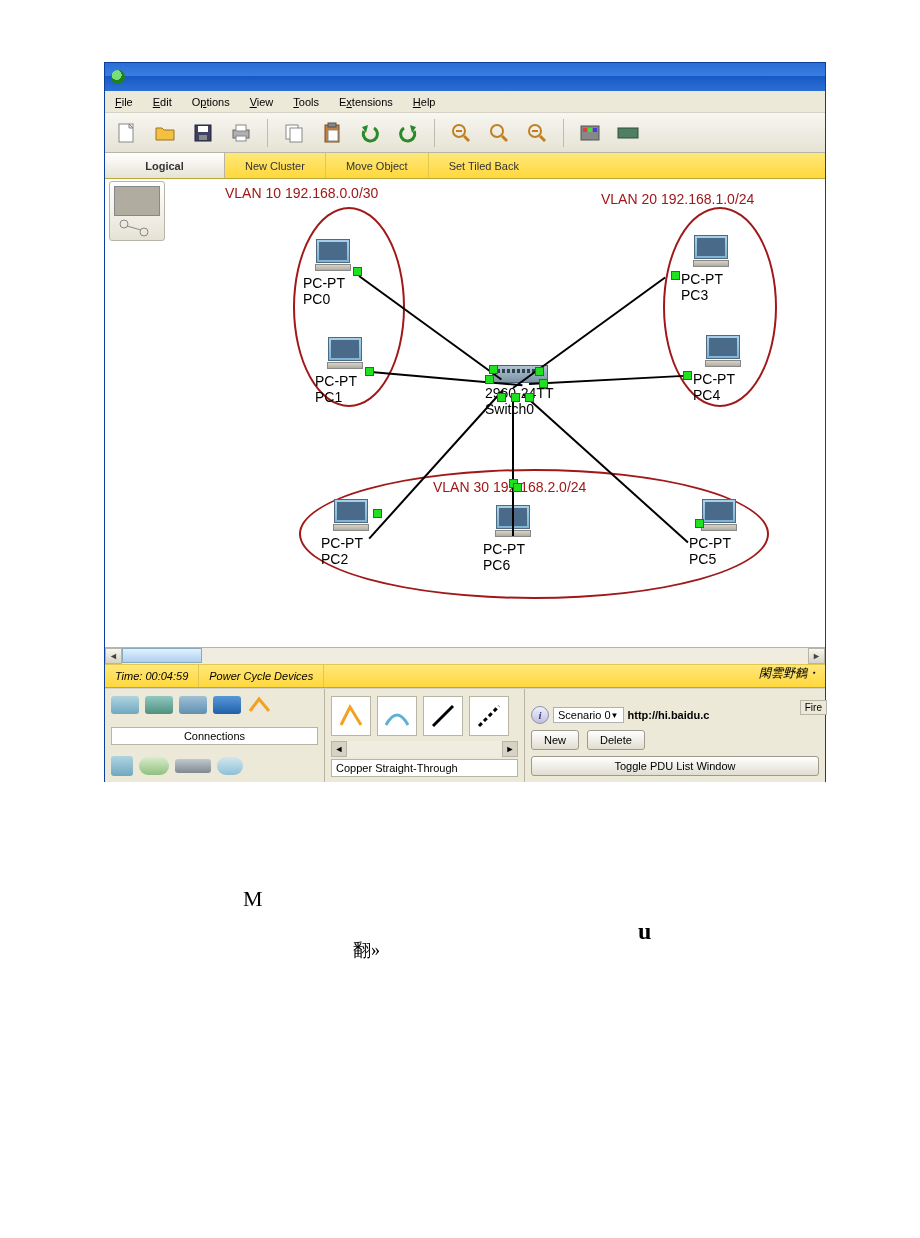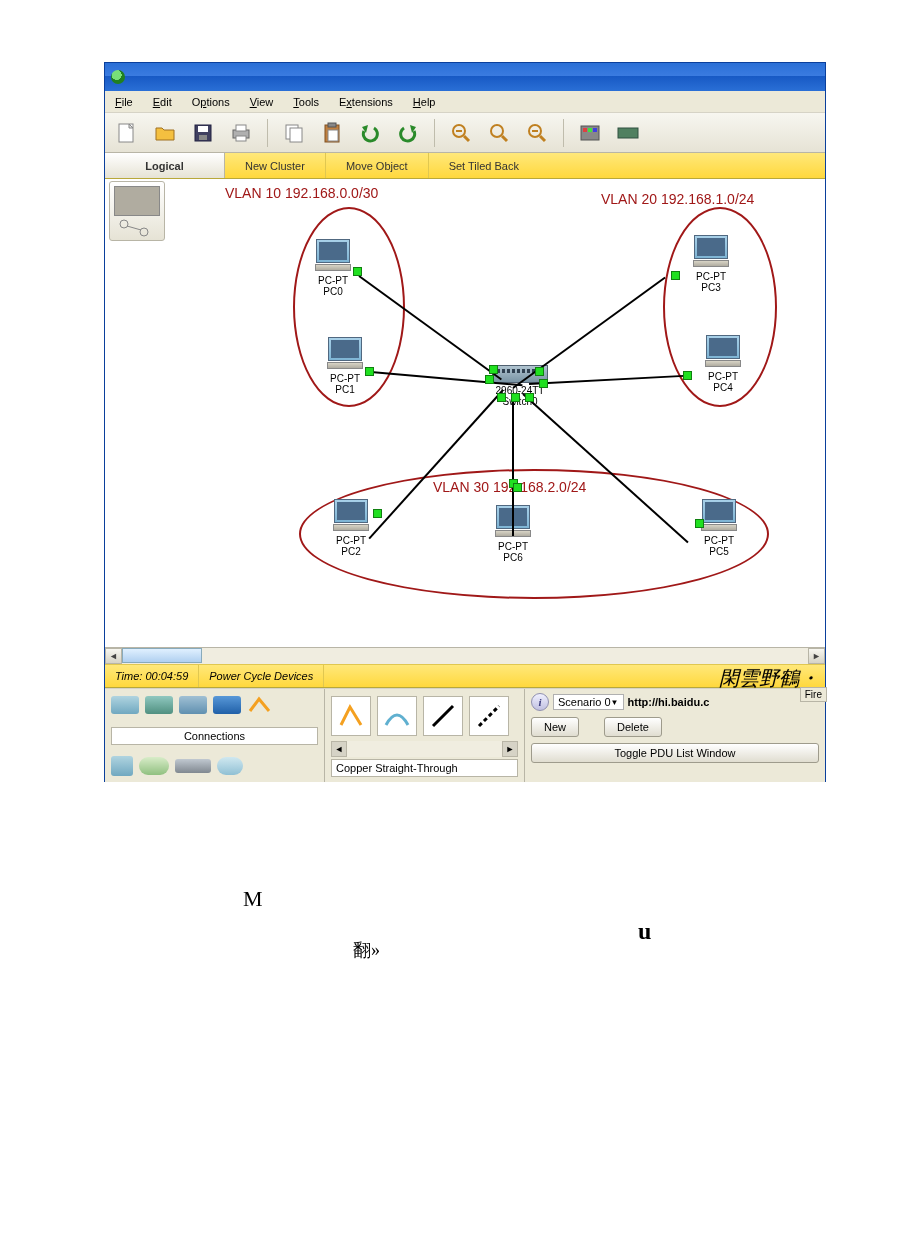--- a/index.html
+++ b/index.html
@@ -123,22 +123,22 @@
   }
   .vlan-label {
     position:absolute;
     font-size: 14px;
     color: #a01818;
     white-space: nowrap;
   }
   .device {
     position:absolute;
     width: 60px;
-    text-align:center;
-    font-size: 10px;
+    text-align:left;
+    font-size: 14px;
     color:#000;
   }
   .pc-icon {
     width:40px; height:34px;
     margin:0 auto 2px;
     position:relative;
   }
   .pc-icon .monitor {
     width:34px; height:24px;
     background: linear-gradient(to bottom,#a8d0e8,#7eb4d4);
@@ -219,21 +219,21 @@
   }
   .status-bar .cell {
     display:flex; align-items:center;
     padding:0 10px;
     border-right:1px solid #e0c750;
     font-style:italic;
   }
   .status-bar .spacer { flex:1; }
   .status-bar .cn-text {
     font-family: "SimSun","NSimSun",serif;
-    font-size: 20px;
+    font-size: 12px;
     font-style: italic;
     color:#000;
     padding:0 6px;
     text-shadow: 0 0 1px rgba(0,0,0,0.3);
   }
   .bottom-panel {
     height: 94px;
     background: #ece9d8;
     display:flex;
     border-top:1px solid #d6d3c6;
@@ -298,20 +298,21 @@
     font-size:11px;
     padding:2px 4px;
     white-space:nowrap;
     overflow:hidden;
   }
   .bp-right {
     flex:1;
     padding:4px 6px;
     position:relative;
     font-size:11px;
+    margin-top:13px;
   }
   .scen-row {
     display:flex;
     align-items:center;
     gap:4px;
   }
   .info-icon {
     width:18px;height:18px;border-radius:50%;
     background:linear-gradient(to bottom,#f0f0ff,#c0c0e0);
     border:1px solid #9090b0;
@@ -329,21 +330,21 @@
     padding:1px 4px; font-size:10px;
   }
   .btn {
     background: linear-gradient(to bottom,#ffffff,#e0ddd0);
     border:1px solid #9e9b8c;
     border-radius:3px;
     padding:3px 12px;
     font-size:11px;
     cursor:pointer;
   }
-  .btn-row { display:flex; gap:25px; margin-top:6px; }
+  .btn-row { display:flex; gap:8px; margin-top:6px; }
   .extra-text {
     position:absolute;
     font-family: "Times New Roman", serif;
   }
 </style>
 </head>
 <body>
 
 <div class="app-frame">
 

